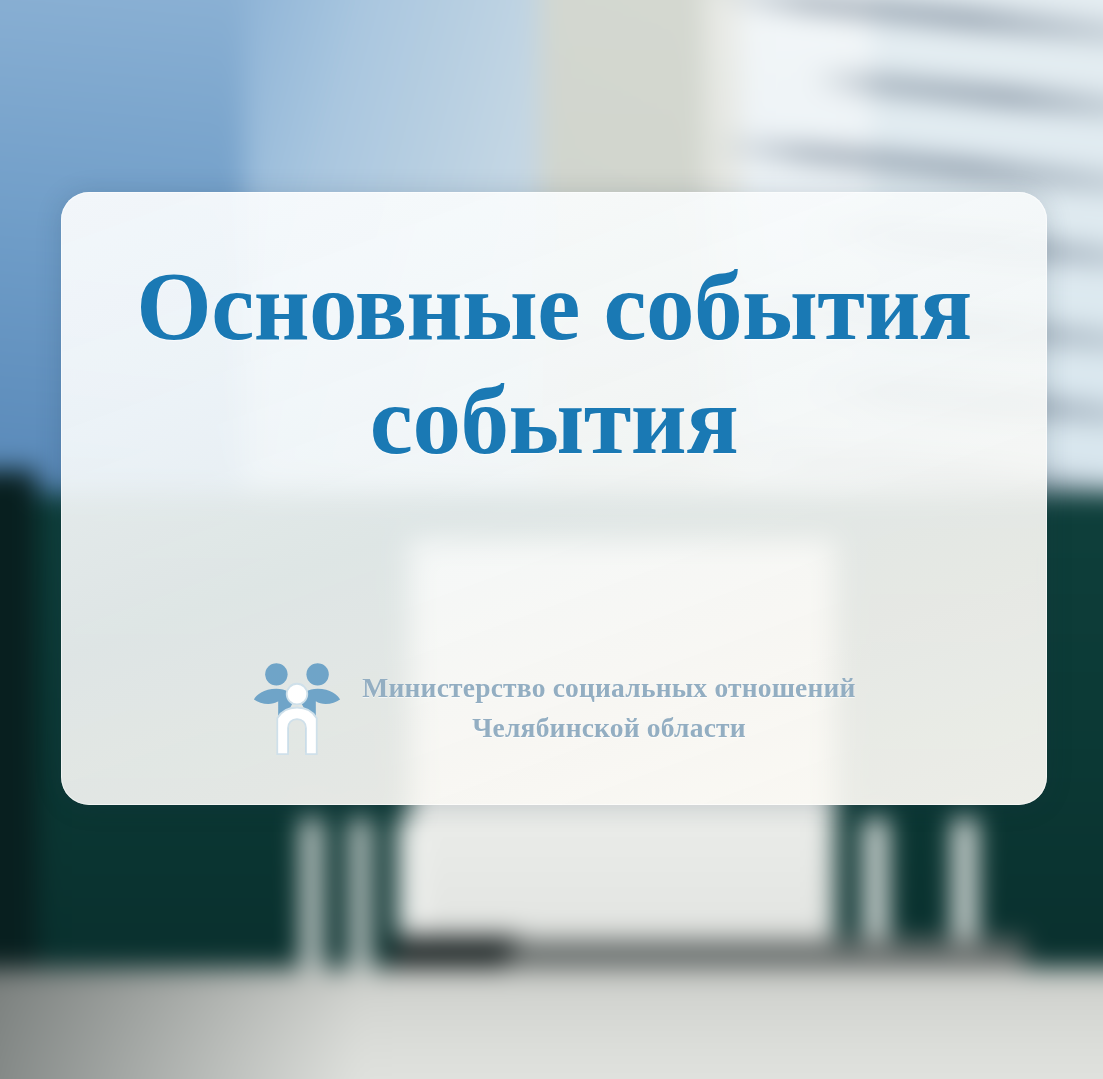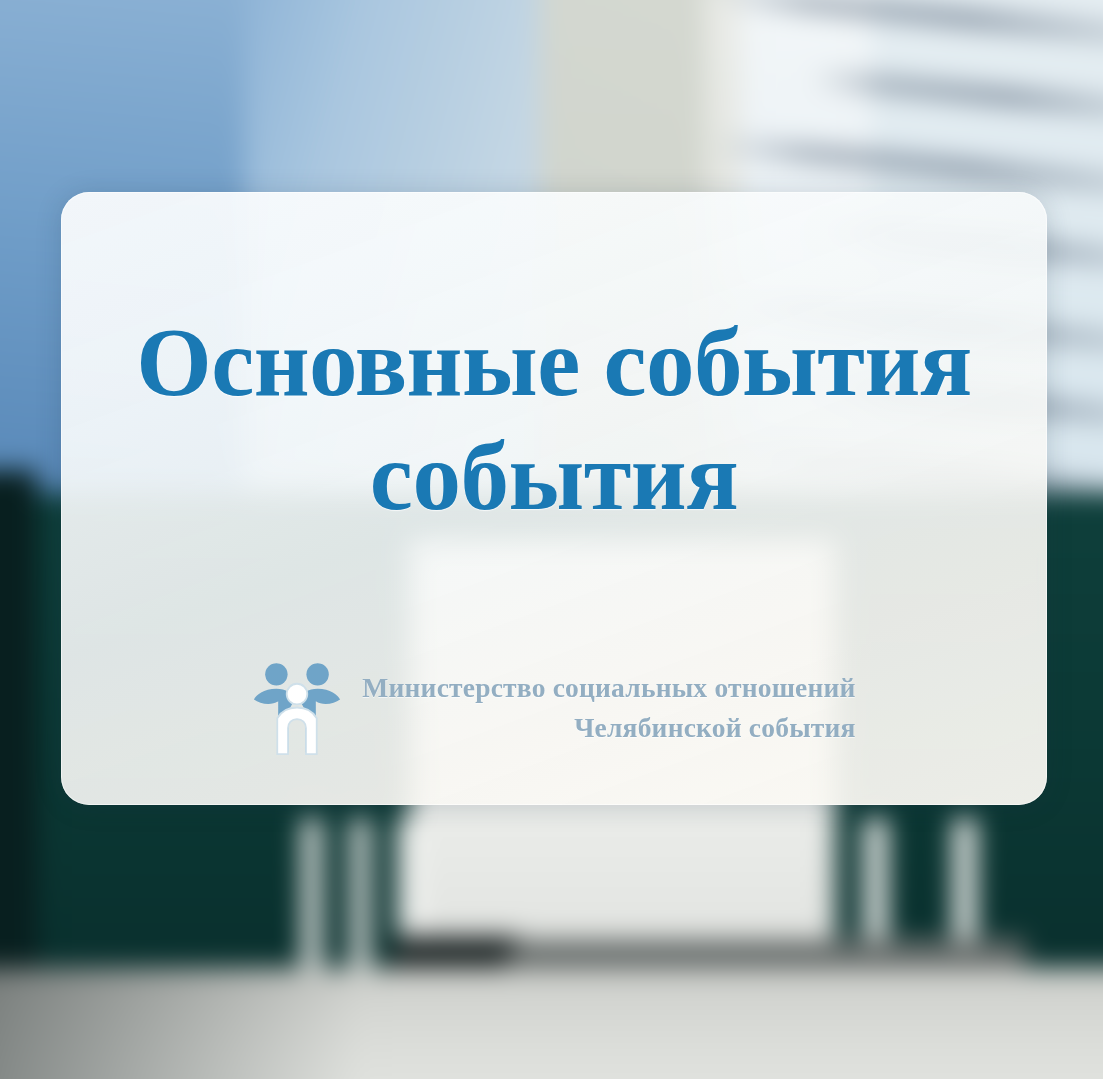--- a/index.html
+++ b/index.html
@@ -189,21 +189,21 @@
   .title {
     margin: 0;
     width: 100%;
     text-align: center;
     color: #1a79b4;
     font-family: "Liberation Serif", "DejaVu Serif", serif;
     font-weight: 700;
     font-size: 97px;
     line-height: 1.22;
     letter-spacing: -0.5px;
-    padding-top: 112px;
+    padding-top: 56px;
     text-shadow: 0 1px 1px rgba(255,255,255,.75);
   }
   .title-line { display: block; }
   .title-line.line2 { margin-top: -4px; }
 
   
   .footer {
     position: absolute;
     left: 0;
     top: 468px;
@@ -221,21 +221,21 @@
     display: block;
   }
 
   .ministry {
     color: #93aec2;
     font-family: "Liberation Serif", "DejaVu Serif", serif;
     font-weight: 700;
     font-size: 27.5px;
     line-height: 1.42;
     letter-spacing: .2px;
-    text-align: right;
+    text-align: center;
     text-shadow: 0 1px 0 rgba(255,255,255,.6);
   }
   .ministry-line { display: block; white-space: nowrap; }
 </style>
 </head>
 <body>
 
 <div class="stage">
 
   <div class="bg-photo">
@@ -286,19 +286,19 @@
 
         <path d="M73 32 C87 32 96 39 98 44 C94 47 88 49 82 49 C78 49 74 48 71 46 L71 103 L59 103 L59 62 C59 54 56 48 50 45 C54 37 63 32 73 32 Z" fill="#6fa4c8"></path>
 
         <circle cx="50" cy="38" r="11.5" fill="#ffffff" stroke="#cfe0ea" stroke-width="2"></circle>
 
         <path d="M50 53 C40 53 32 58 28 65 L28 105 L40 105 L40 76 C40 70 44 66 50 66 C56 66 60 70 60 76 L60 105 L72 105 L72 65 C68 58 60 53 50 53 Z" fill="#ffffff" stroke="#cfe0ea" stroke-width="2"></path>
       </svg>
 
       <div class="ministry">
         <span class="ministry-line">Министерство социальных отношений</span>
-        <span class="ministry-line">Челябинской события</span>
+        <span class="ministry-line">Челябинской области</span>
       </div>
 
     </div>
   </div>
 
 </div>
 
 </body></html>

